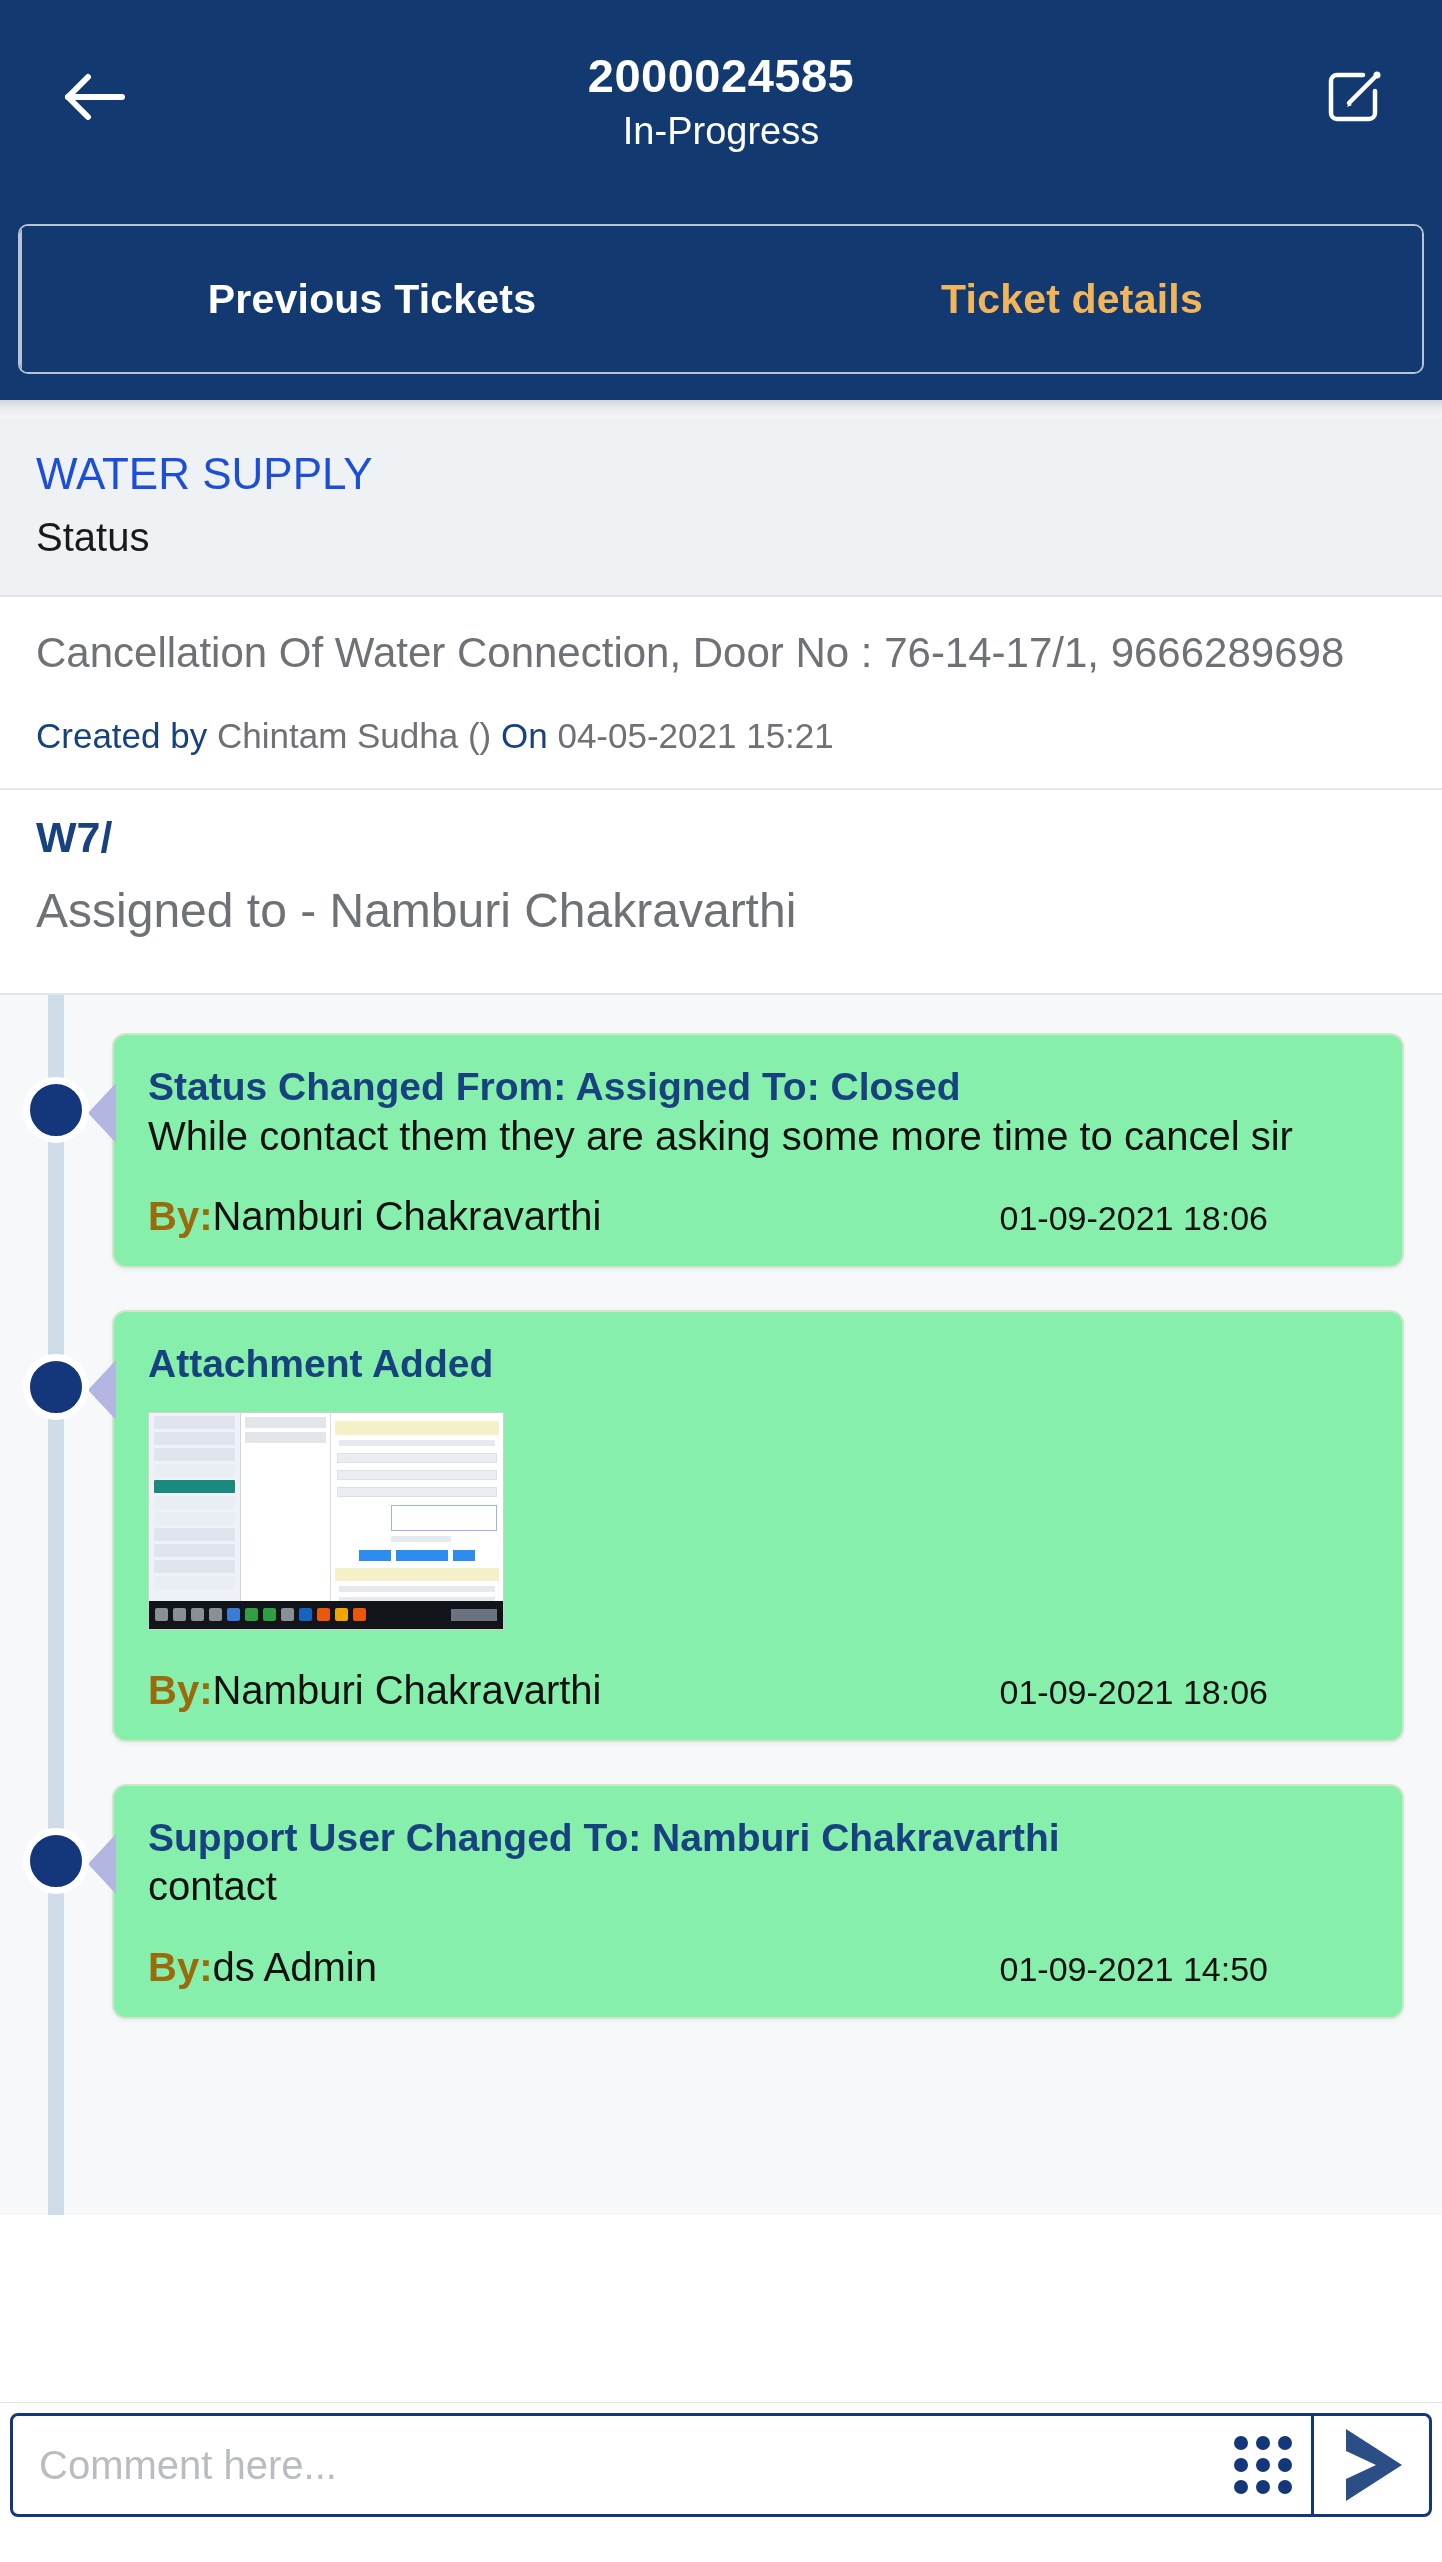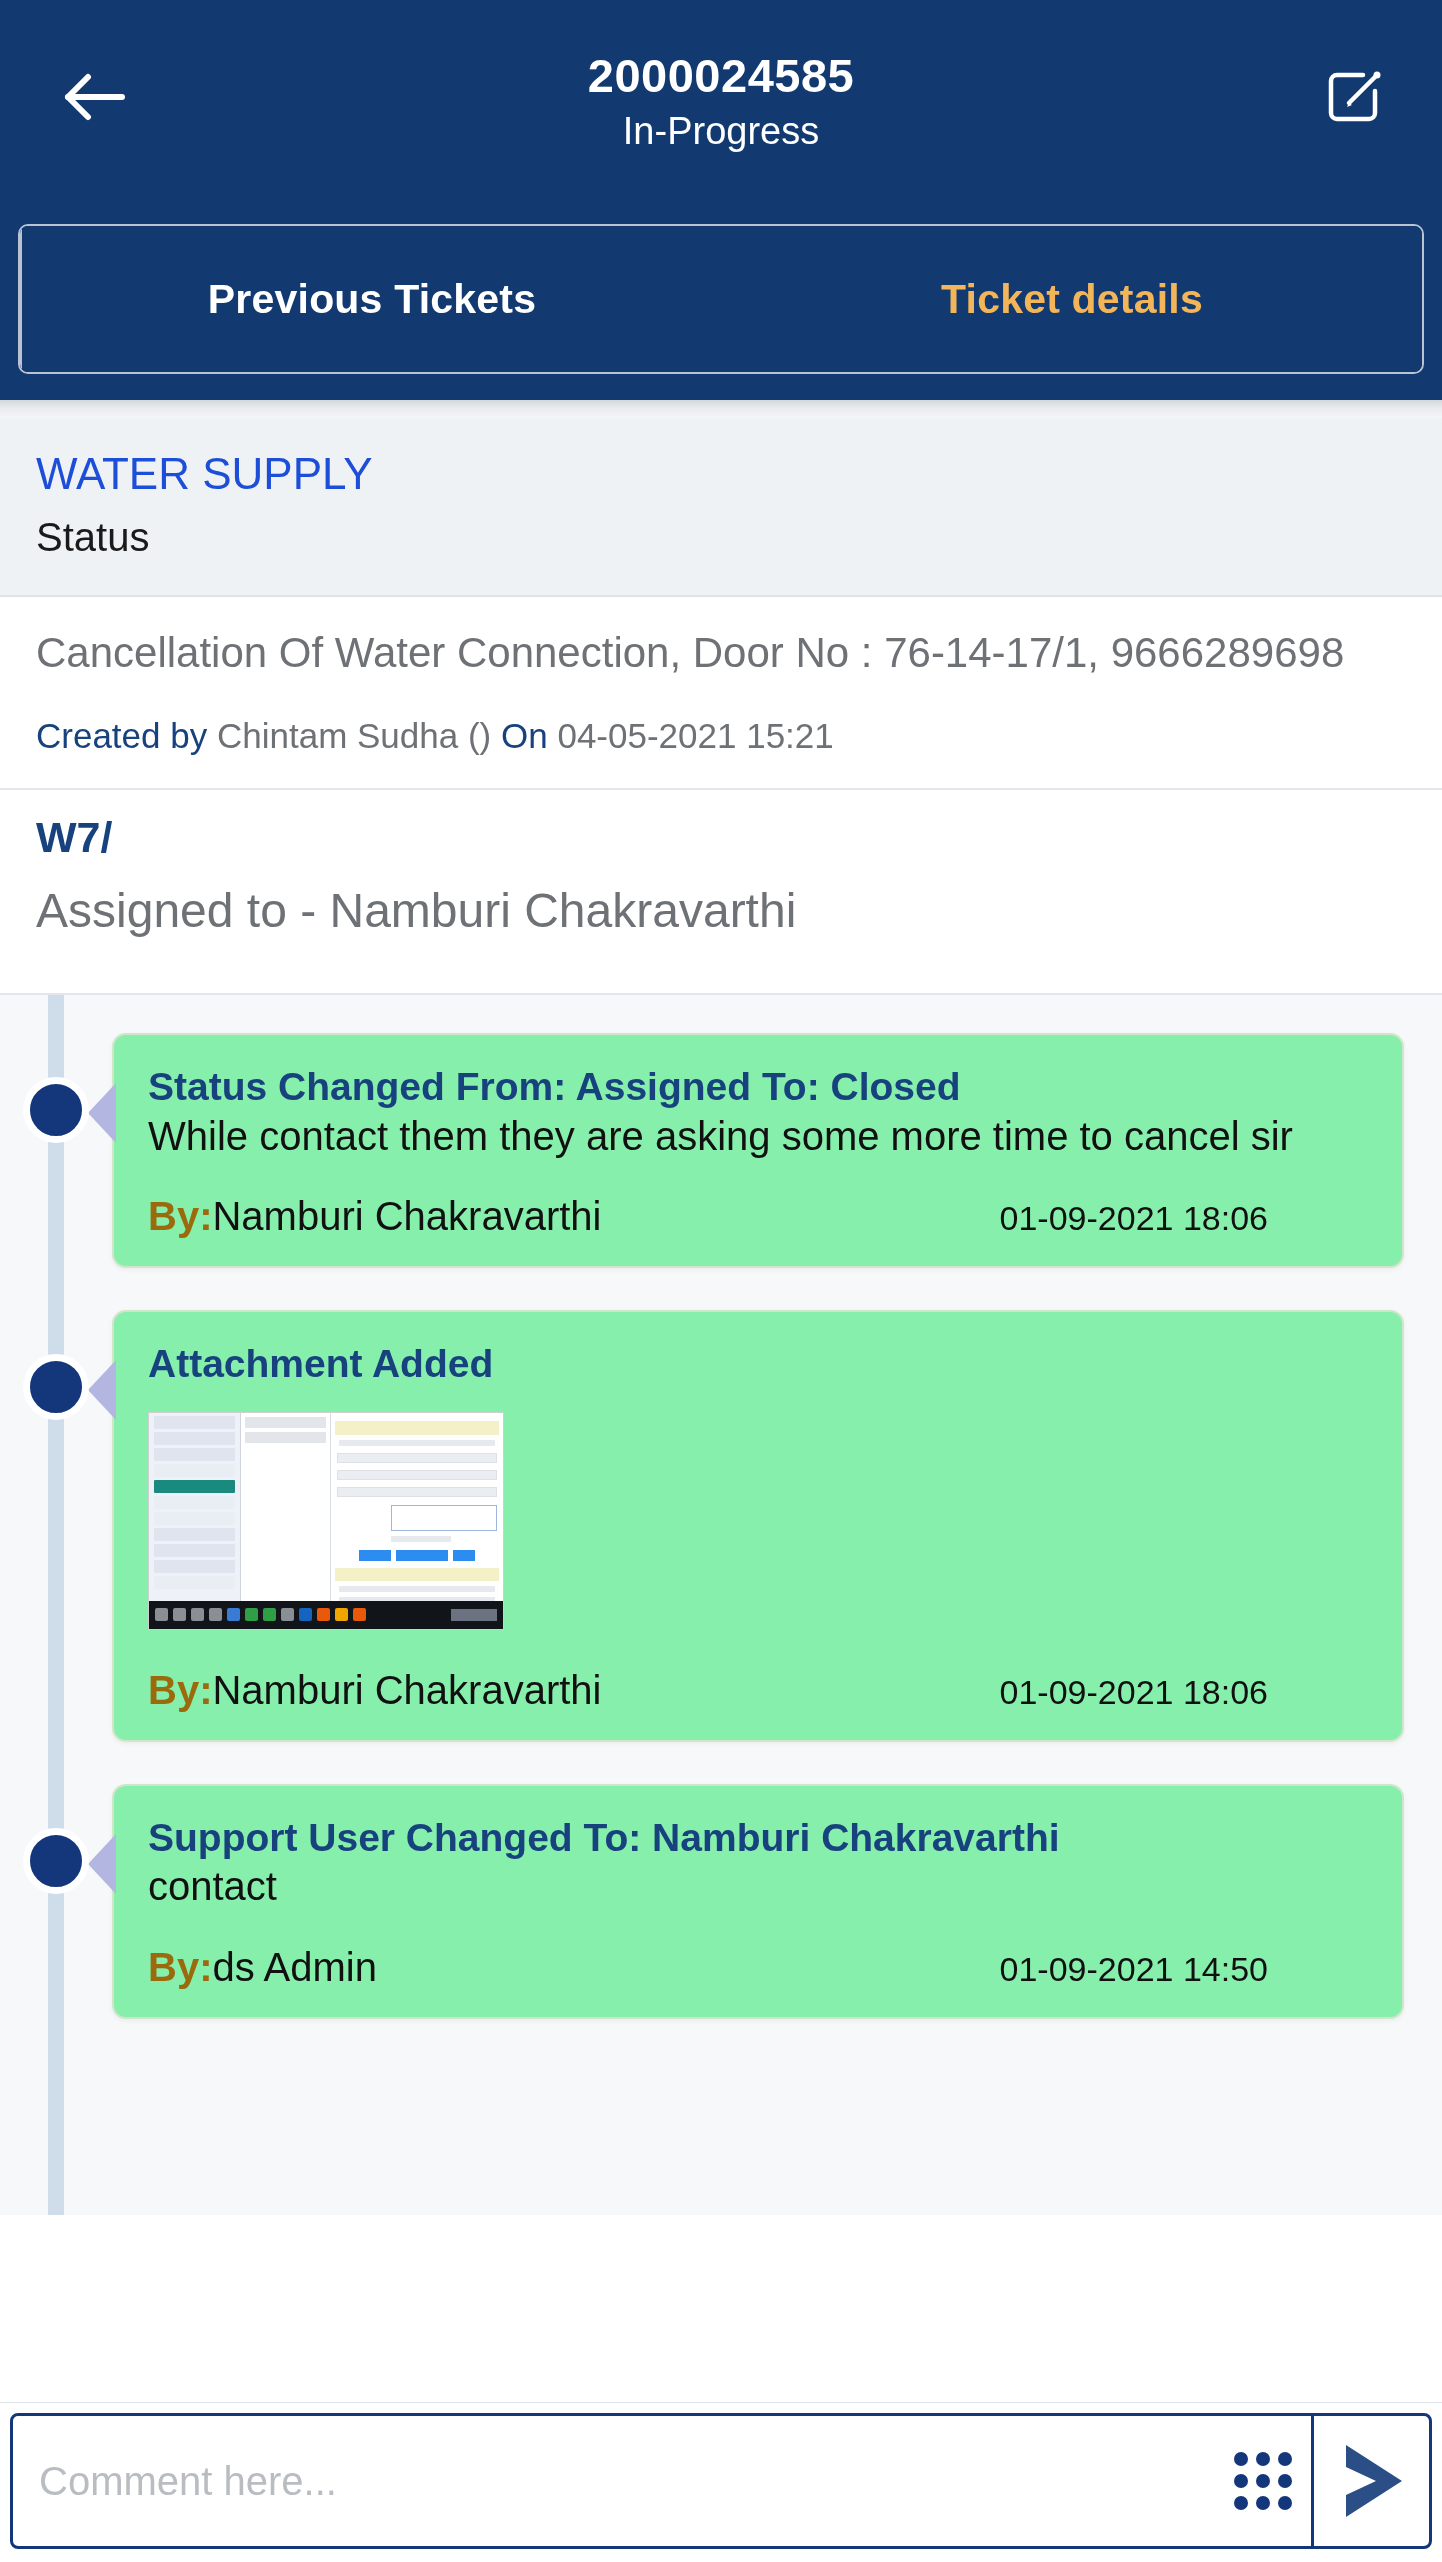--- a/index.html
+++ b/index.html
@@ -315,21 +315,21 @@
   
   .commentbar {
     position: absolute;
     left: 0; right: 0; bottom: 0;
     height: 160px;
     background: #ffffff;
     padding: 10px 10px 14px 10px;
     border-top: 1px solid #dfe3e8;
   }
   .cb-inner {
-    height: 136px;
+    height: 104px;
     border: 3px solid #14377C;
     border-radius: 8px;
     display: flex;
     align-items: stretch;
     background: #ffffff;
   }
   .cb-input {
     flex: 1;
     border: none;
     outline: none;

